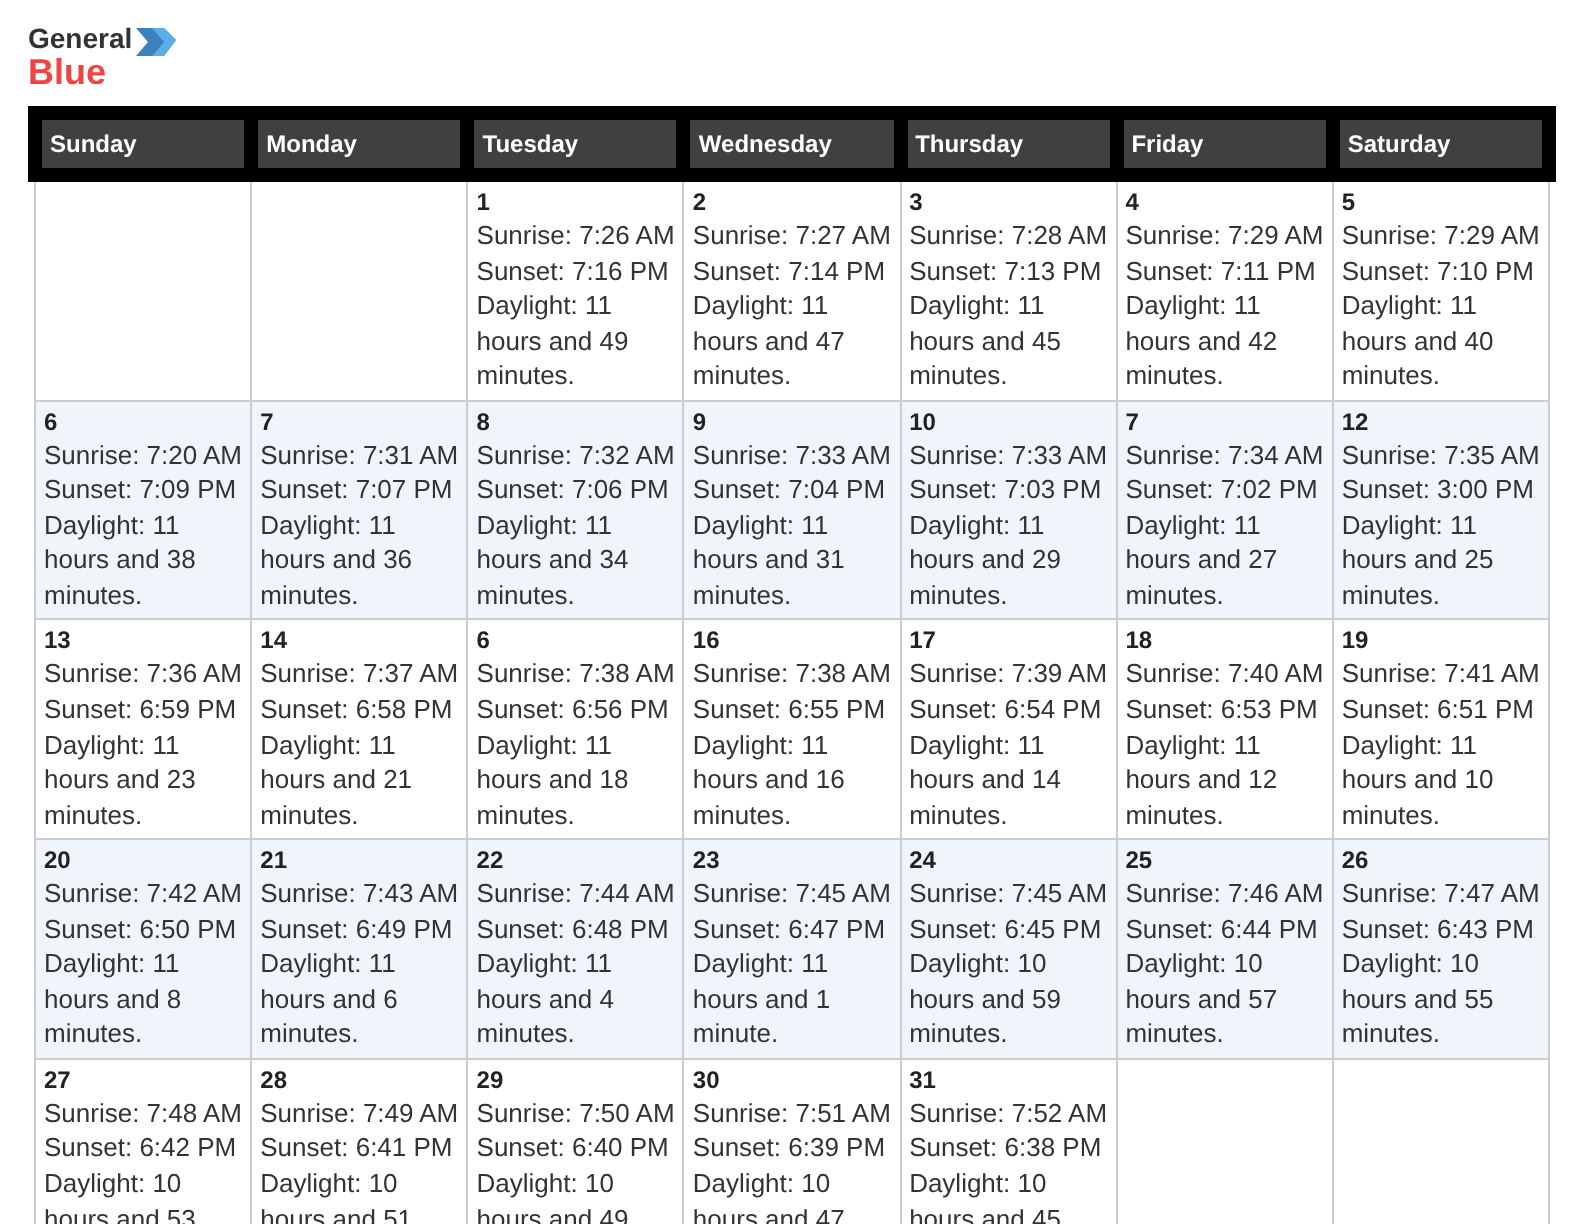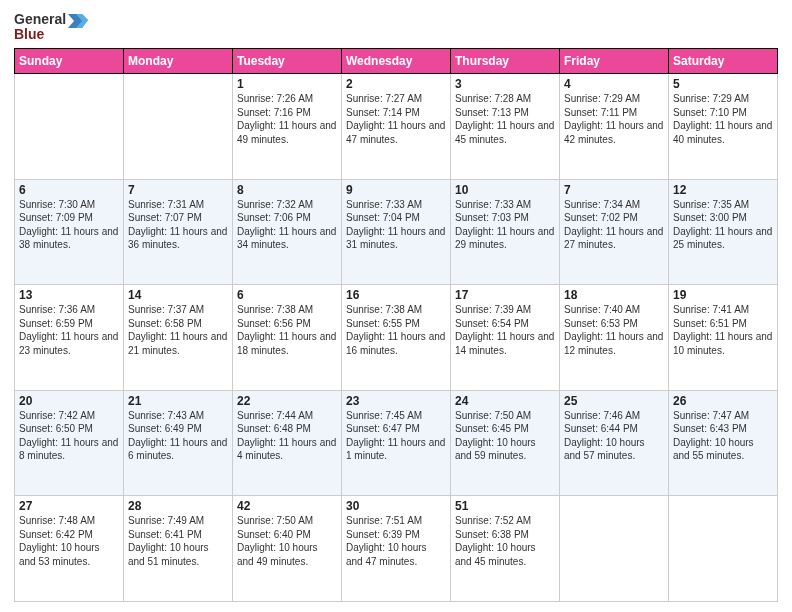--- a/index.html
+++ b/index.html
@@ -42,27 +42,27 @@
       color: #444;
     }
     .calendar {
       flex: 1;
       border: 1px solid #ccc;
       border-collapse: collapse;
       width: 100%;
       table-layout: fixed;
     }
     .calendar th {
-      background-color: #ec4899;
+      background-color: #404040;
       color: white;
       font-size: 12px;
       font-weight: bold;
       padding: 5px 4px;
       text-align: left;
-      border: 1px solid #000000;
+      border: 7px solid #000000;
     }
     .calendar td {
       vertical-align: top;
       border: 1px solid #ccc;
       padding: 3px 4px;
       font-size: 9.5px;
       color: #333;
       height: 82px;
     }
     .calendar tr:nth-child(even) td {
@@ -72,21 +72,21 @@
       background-color: #fff;
     }
     .day-number {
       font-size: 12px;
       font-weight: bold;
       color: #222;
       display: block;
       margin-bottom: 1px;
     }
     .day-info {
-      font-size: 10px;
+      font-size: 13px;
       line-height: 1.35;
       color: #333;
     }
     .empty-cell {
       background-color: #fff;
     }
   </style>
 </head>
 <body>
 
@@ -94,21 +94,21 @@
   <div class="header">
     <div class="logo">
   <div style="display:flex;flex-direction:column;align-items:flex-start;">
     <div style="display:flex;align-items:center;">
       <span style="font-size:14px;font-weight:bold;color:#333;font-family:Arial;">General</span>
       <svg width="20" height="18" viewBox="0 0 20 18" style="margin-left:2px;">
         <polygon points="0,4 14,4 20,10 14,18 0,18 6,11 0,4" fill="#1a6ab1" opacity="0.85"></polygon>
         <polygon points="6,4 14,4 20,10 14,18 8,18 14,11 8,4" fill="#5aaee8"></polygon>
       </svg>
     </div>
-    <span style="font-size:14px;font-weight:bold;color:#7f1d1d;font-family:Arial;margin-top:-2px;">Blue</span>
+    <span style="font-size:18px;font-weight:bold;color:#ef4444;font-family:Arial;margin-top:-2px;">Blue</span>
   </div>
 </div>
     <div class="title-section">
       <div class="month-title"></div>
       <div class="location"></div>
     </div>
   </div>
 
   <table class="calendar">
     <thead>
@@ -153,21 +153,21 @@
           <td>
             <span class="day-number">5</span>
             <div class="day-info">Sunrise: 7:29 AM
 Sunset: 7:10 PM
 Daylight: 11 hours and 40 minutes.</div>
           </td>
         </tr>
         <tr>
           <td>
             <span class="day-number">6</span>
-            <div class="day-info">Sunrise: 7:30 AM
+            <div class="day-info">Sunrise: 7:20 AM
 Sunset: 7:09 PM
 Daylight: 11 hours and 38 minutes.</div>
           </td>
           <td>
             <span class="day-number">7</span>
             <div class="day-info">Sunrise: 7:31 AM
 Sunset: 7:07 PM
 Daylight: 11 hours and 36 minutes.</div>
           </td>
           <td>
@@ -265,21 +265,21 @@
 Daylight: 11 hours and 4 minutes.</div>
           </td>
           <td>
             <span class="day-number">23</span>
             <div class="day-info">Sunrise: 7:45 AM
 Sunset: 6:47 PM
 Daylight: 11 hours and 1 minute.</div>
           </td>
           <td>
             <span class="day-number">24</span>
-            <div class="day-info">Sunrise: 7:50 AM
+            <div class="day-info">Sunrise: 7:45 AM
 Sunset: 6:45 PM
 Daylight: 10 hours and 59 minutes.</div>
           </td>
           <td>
             <span class="day-number">25</span>
             <div class="day-info">Sunrise: 7:46 AM
 Sunset: 6:44 PM
 Daylight: 10 hours and 57 minutes.</div>
           </td>
           <td>
@@ -296,33 +296,33 @@
 Sunset: 6:42 PM
 Daylight: 10 hours and 53 minutes.</div>
           </td>
           <td>
             <span class="day-number">28</span>
             <div class="day-info">Sunrise: 7:49 AM
 Sunset: 6:41 PM
 Daylight: 10 hours and 51 minutes.</div>
           </td>
           <td>
-            <span class="day-number">42</span>
+            <span class="day-number">29</span>
             <div class="day-info">Sunrise: 7:50 AM
 Sunset: 6:40 PM
 Daylight: 10 hours and 49 minutes.</div>
           </td>
           <td>
             <span class="day-number">30</span>
             <div class="day-info">Sunrise: 7:51 AM
 Sunset: 6:39 PM
 Daylight: 10 hours and 47 minutes.</div>
           </td>
           <td>
-            <span class="day-number">51</span>
+            <span class="day-number">31</span>
             <div class="day-info">Sunrise: 7:52 AM
 Sunset: 6:38 PM
 Daylight: 10 hours and 45 minutes.</div>
           </td>
           <td class="empty-cell"></td>
           <td class="empty-cell"></td>
         </tr>
       </tbody>
   </table>
 </div>

